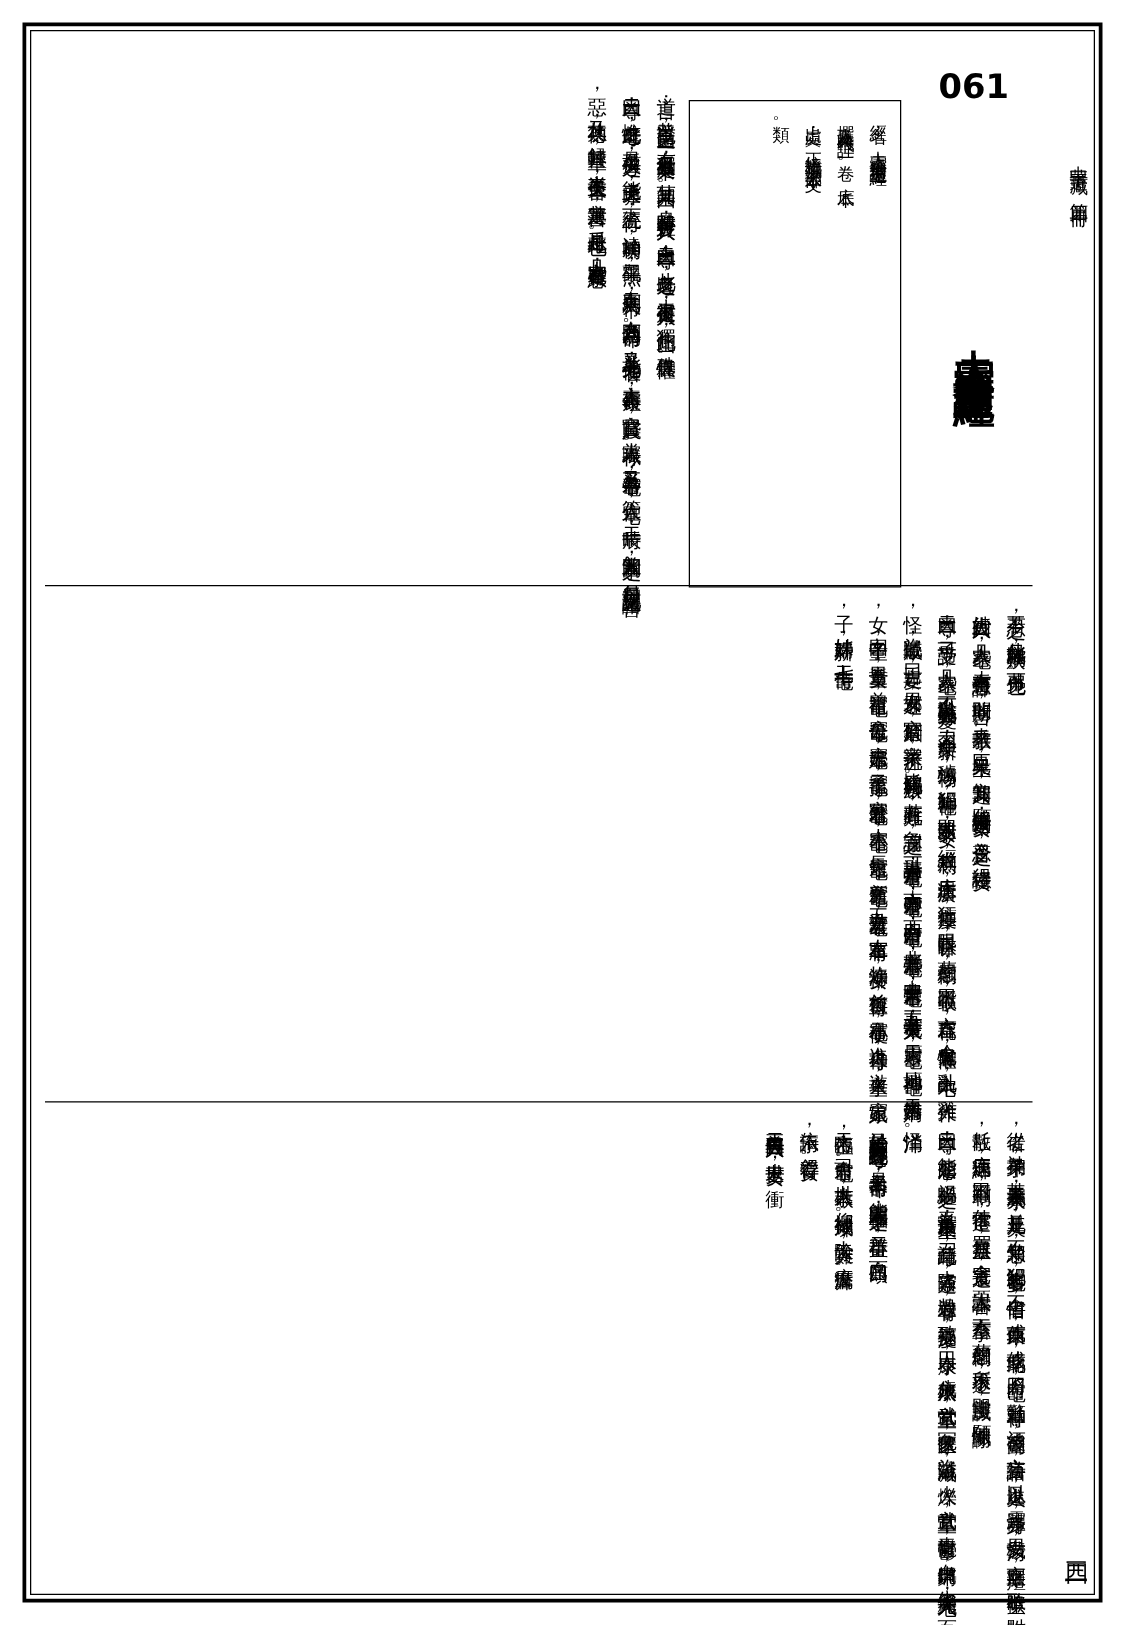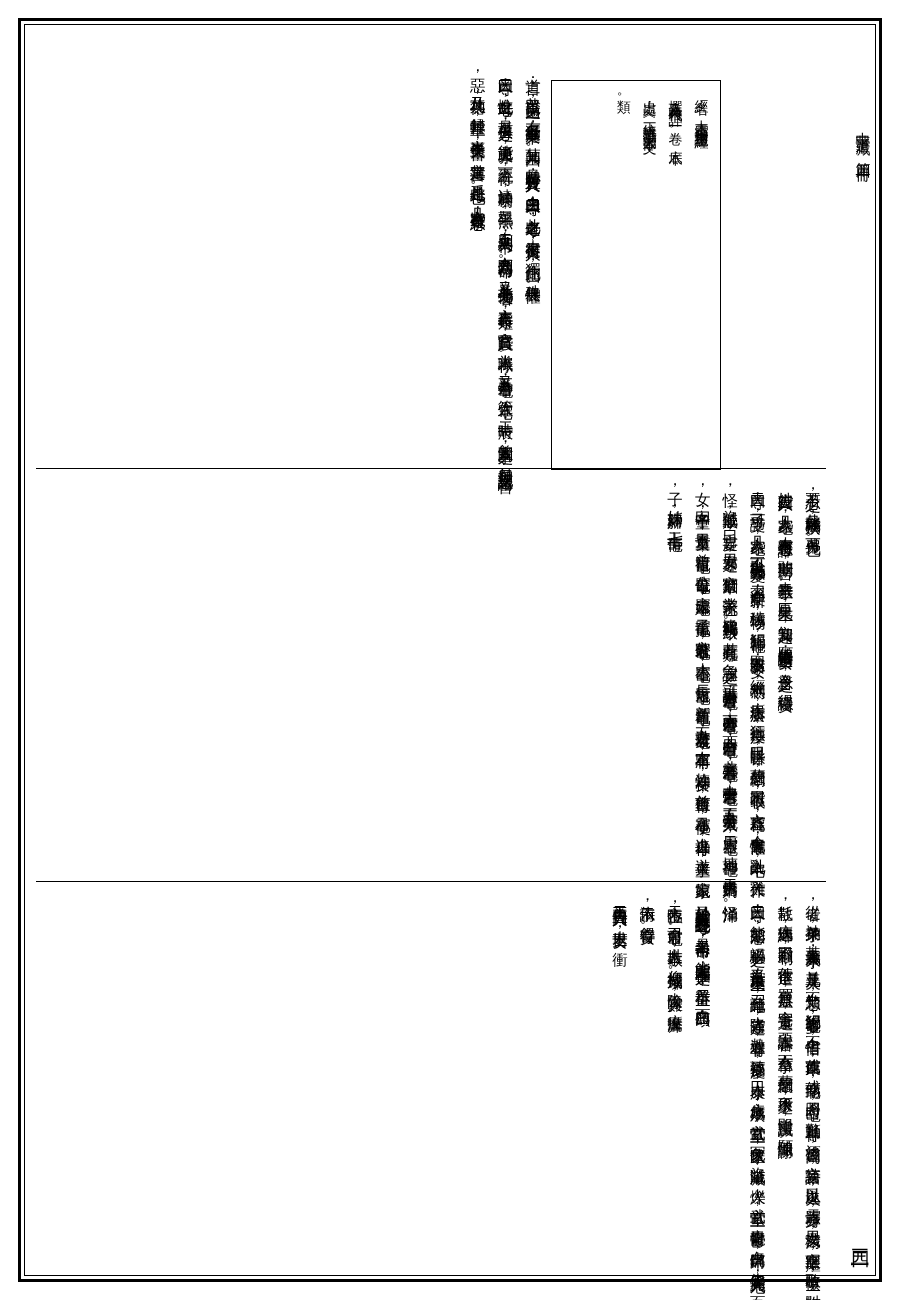--- a/index.html
+++ b/index.html
@@ -172,20 +172,24 @@
 <div class="page">
 
   <div class="frame-outer"></div>
   <div class="frame-inner"></div>
 
   <div class="running-head">中華道藏　第四冊</div>
   <div class="page-number">三四二</div>
 
   <div class="body-area">
 
+    <div class="title-block">
+      <div class="doc-number">061</div>
+      <div class="doc-title">太上靈寶補謝竈王經</div>
+    </div>
 
     <div class="meta-box">
       <div class="meta-lines">
         <p>經名：太上靈寶補謝竈王經。</p>
         <p>撰人及時代不詳。一卷。底本</p>
         <p>出處：《正統道藏》洞玄部本文</p>
         <p>類。</p>
       </div>
     </div>
 

